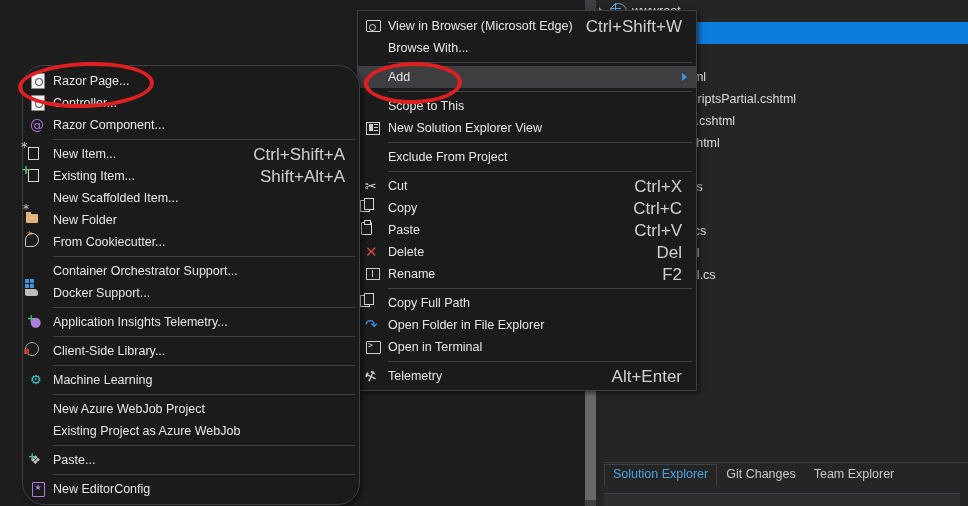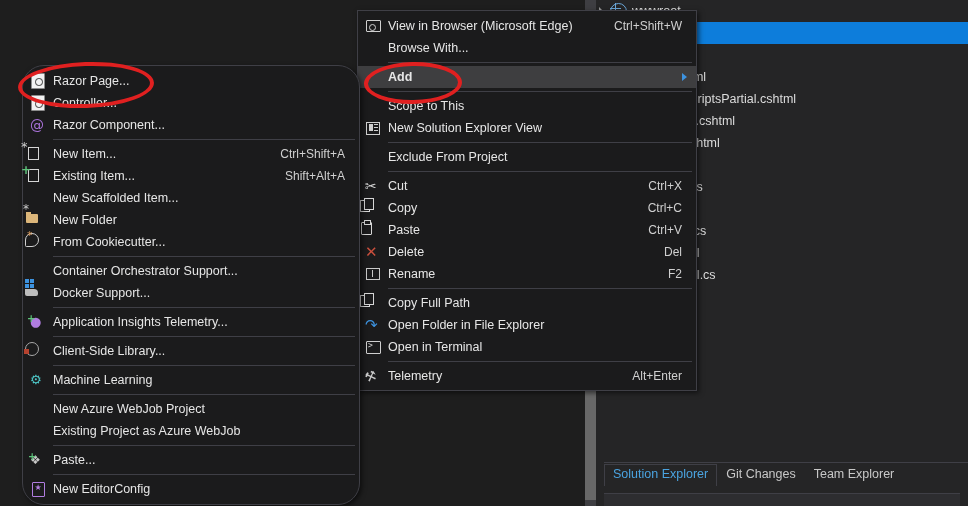--- a/index.html
+++ b/index.html
@@ -52,24 +52,24 @@
   #dock-tabs .tabs-row{display:flex;align-items:center;height:26px;}
   .dock-tab{font-size:12.5px;color:#c8c8c8;padding:4px 9px 5px 9px;line-height:1;white-space:nowrap;text-align:center;}
   .dock-tab.active{color:#4aa3e0;background:#252526;border:1px solid #3f3f46;border-bottom:none;padding:3px 8px 5px 8px;}
   #dock-tabs .tabs-top-rule{position:absolute;left:0;top:0;width:364px;border-top:1px solid #3f3f46;}
 
   
   .ctx-menu{position:absolute;background:#1b1b1c;border:1px solid #3f3f46;
             box-shadow:2px 2px 5px rgba(0,0,0,.55);}
   .ctx-item{position:relative;display:flex;align-items:center;height:22px;
             font-size:12.5px;color:#e6e6e6;white-space:nowrap;}
-  .ctx-item.hl{background:#3e3e40;font-weight:bold;}
+  .ctx-item.hl{background:#3e3e40;}
   .ctx-gutter{width:30px;flex:0 0 auto;display:flex;align-items:center;justify-content:center;height:22px;}
   .ctx-label{flex:1 1 auto;line-height:1;}
-  .ctx-accel{flex:0 0 auto;font-size:12px;color:#d0d0d0;padding-right:14px;line-height:1;}
+  .ctx-accel{flex:0 0 auto;font-size:17px;color:#d0d0d0;padding-right:14px;line-height:1;}
   .ctx-sep{height:1px;background:#3f3f46;margin:3px 4px 3px 30px;}
   .ctx-sub-arrow{position:absolute;right:9px;top:7px;width:0;height:0;
     border-left:5px solid #3d93e0;border-top:4px solid transparent;border-bottom:4px solid transparent;}
 
   
   #context-menu-file{left:357px;top:10px;width:338px;padding:4px 0 3px 0;}
   #context-menu-file .ctx-label{padding-left:0;}
   #context-menu-file .ctx-accel{min-width:0;}
 
   

